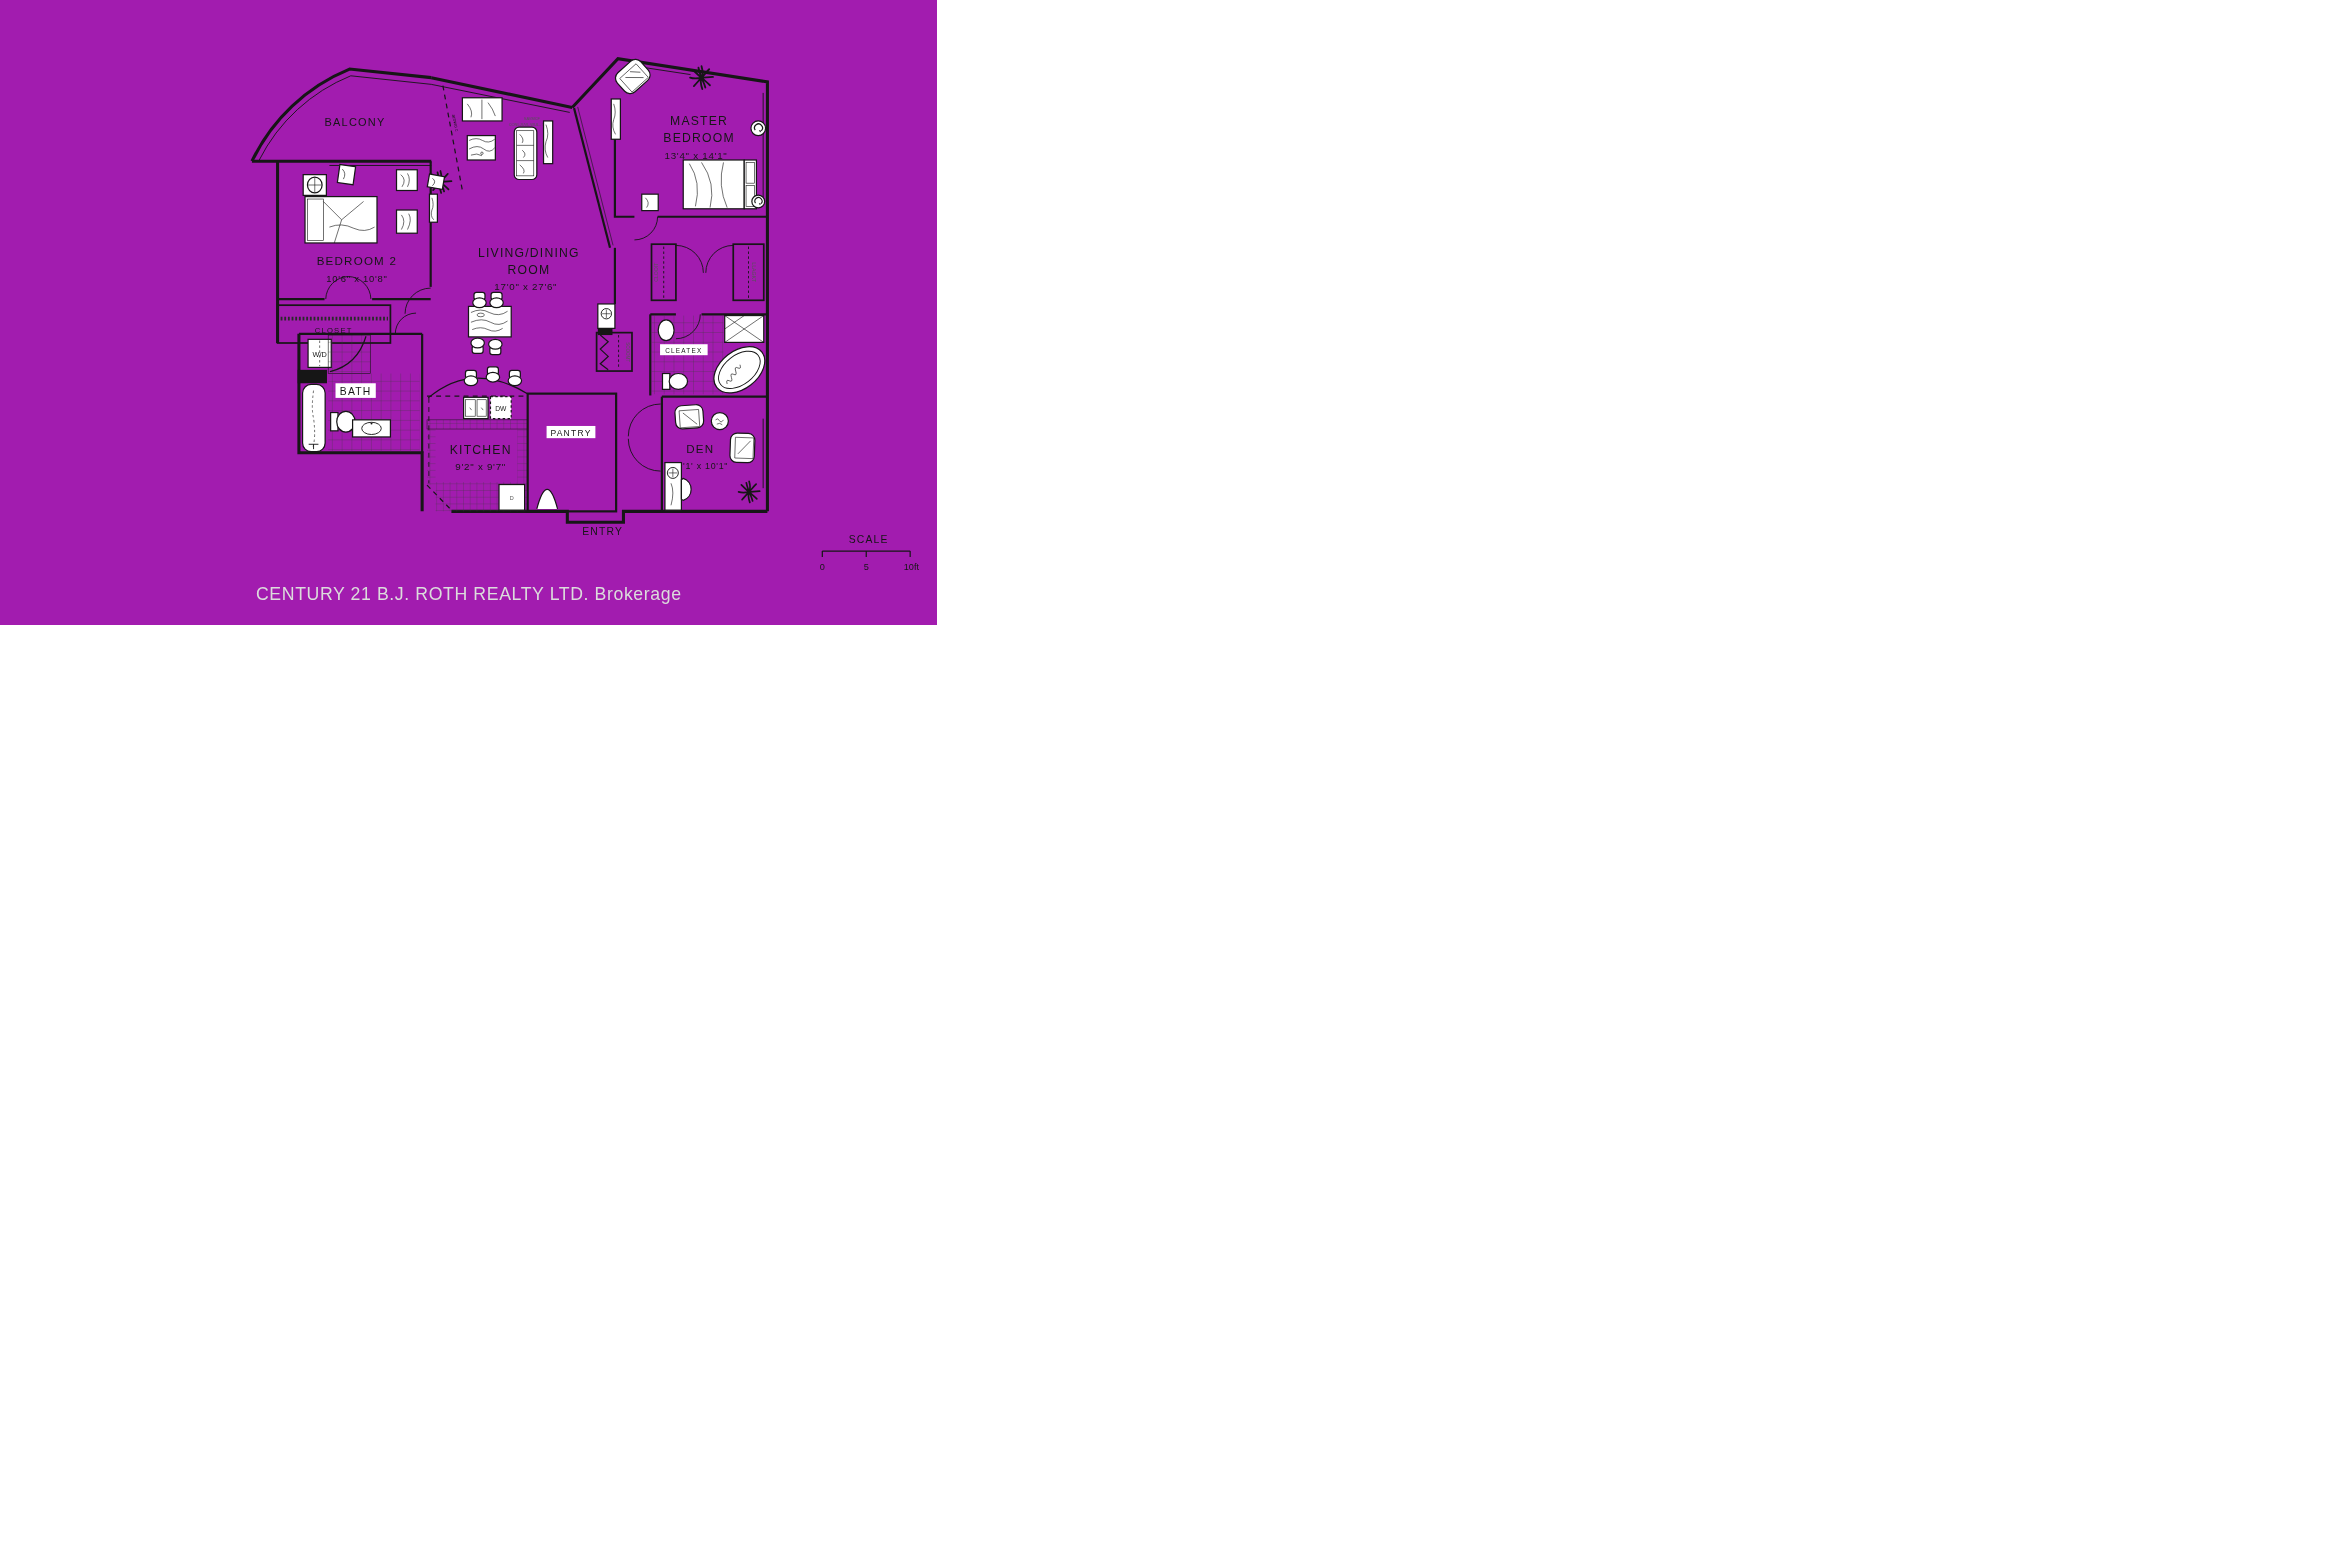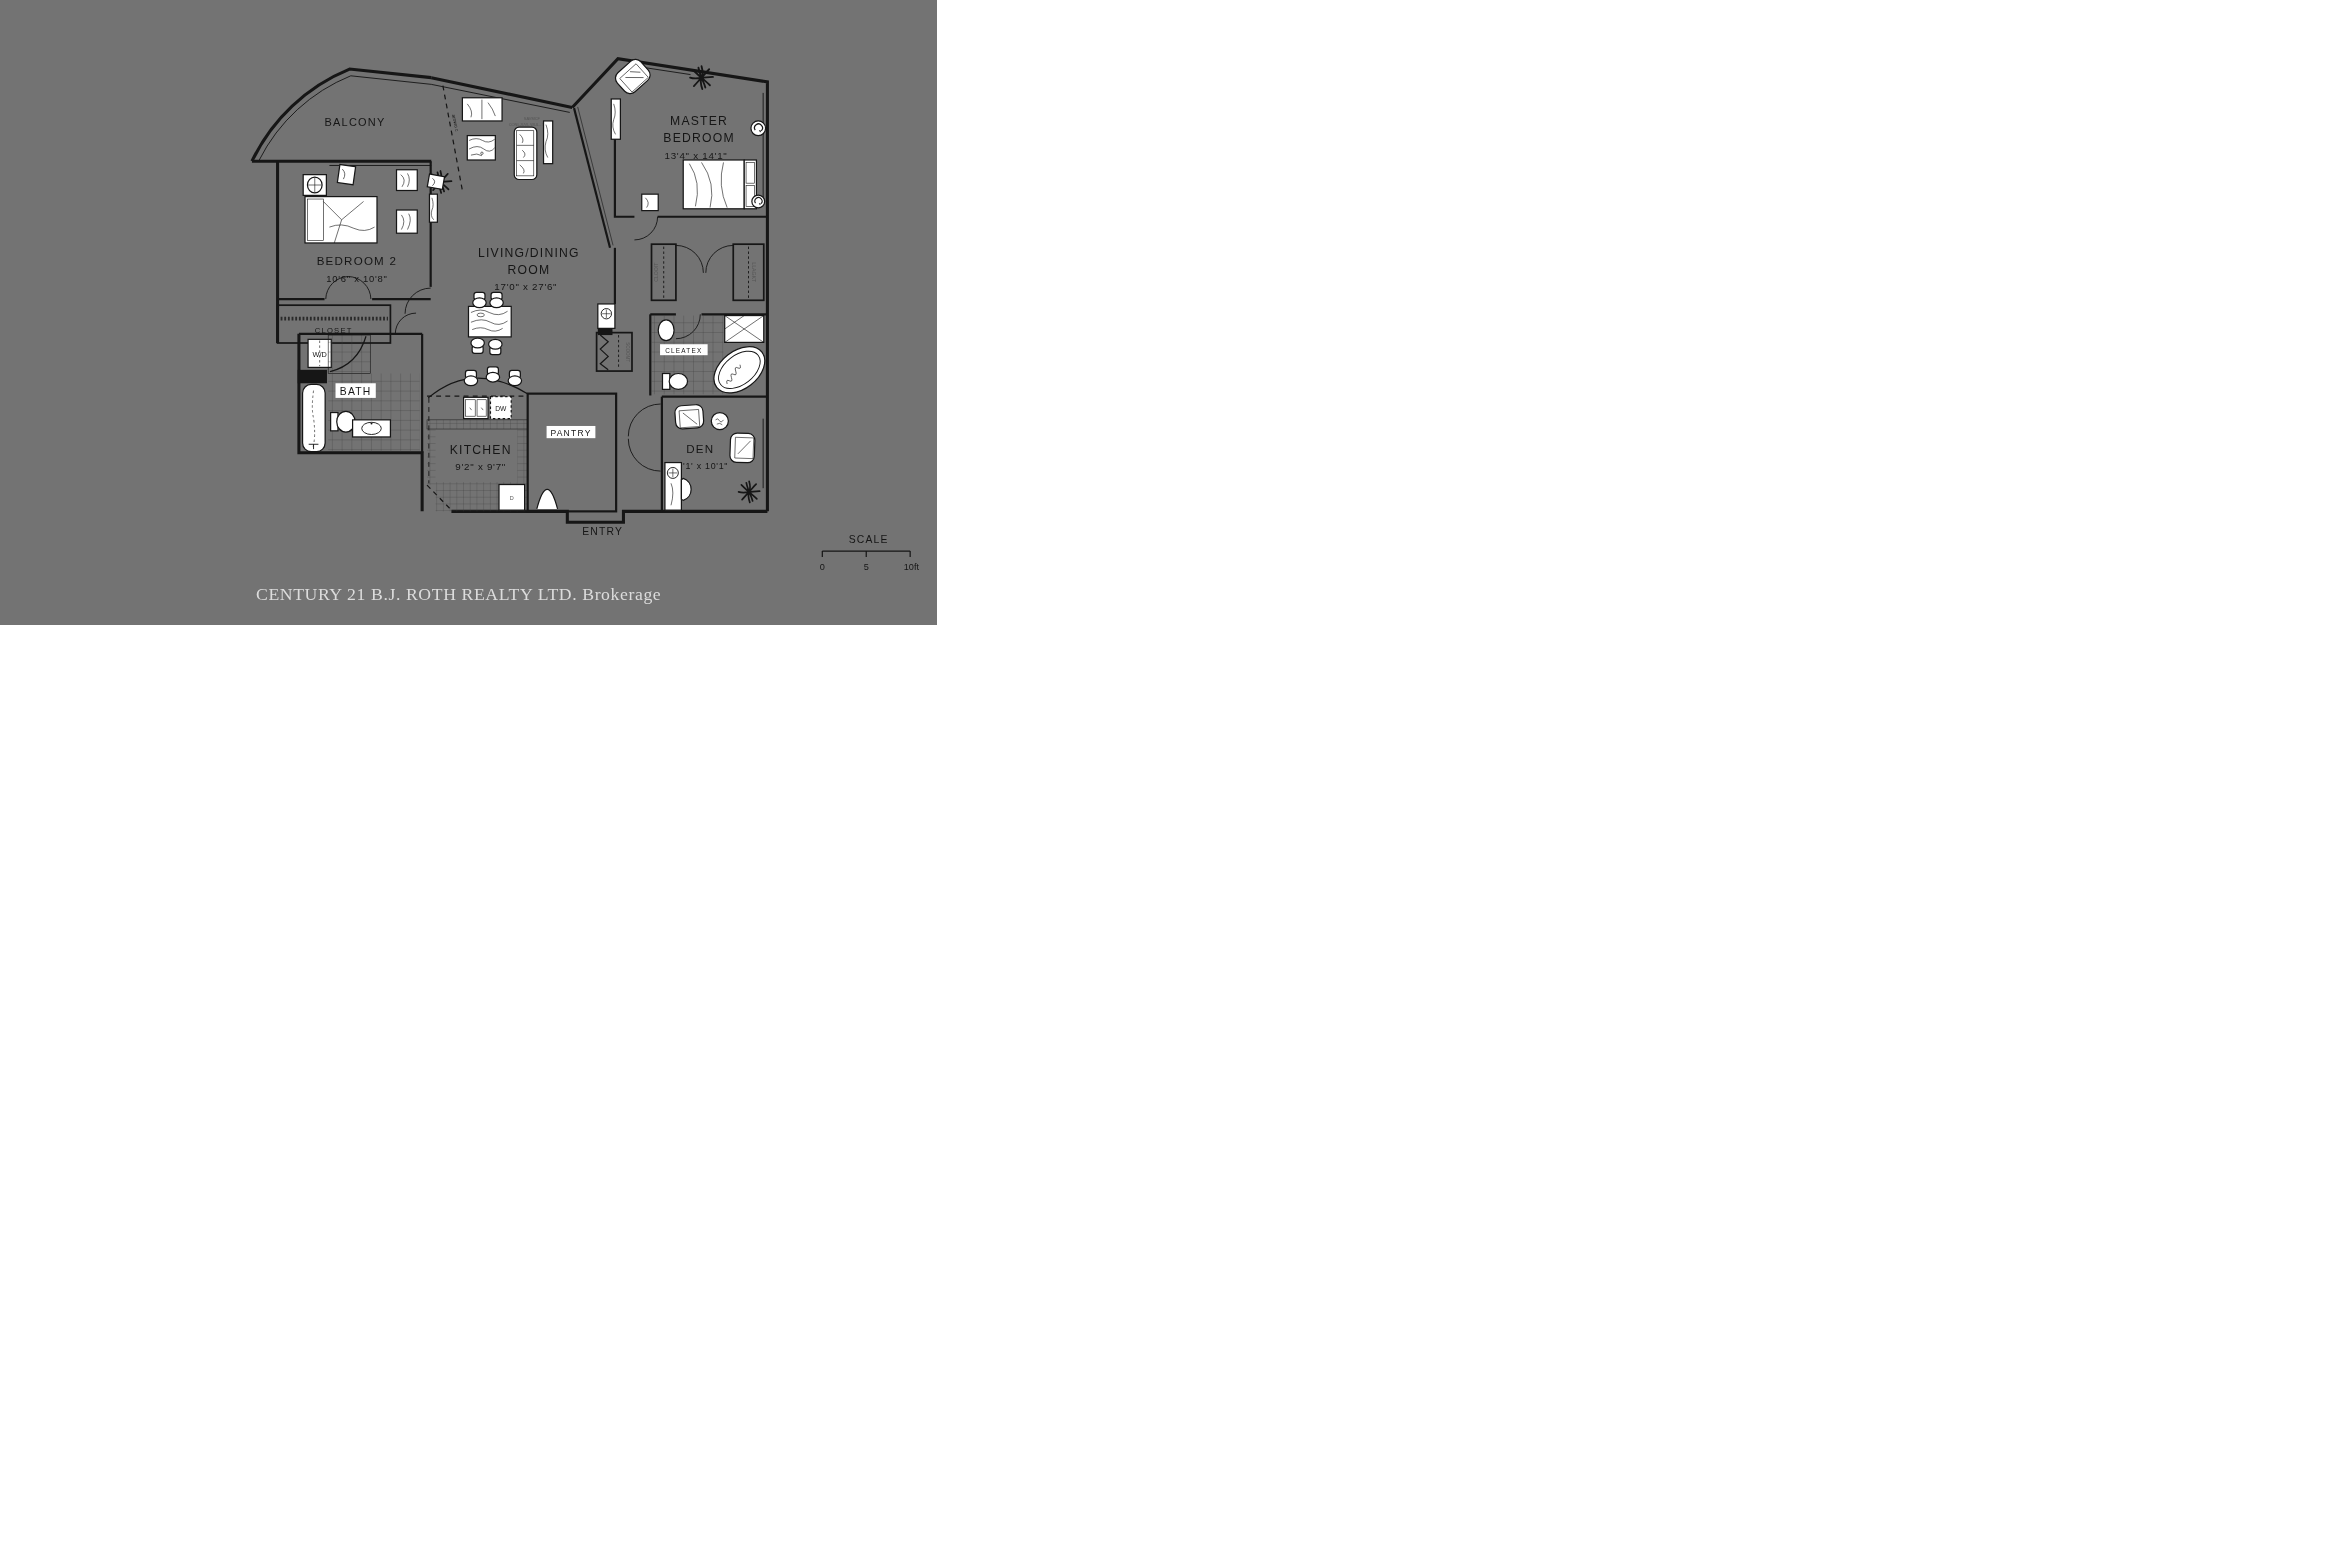--- a/index.html
+++ b/index.html
@@ -1,33 +1,33 @@
 <!DOCTYPE html>
 <html style="font-size:9.8px"><head>
 <meta charset="utf-8">
 <style>
   html,body{margin:0;padding:0;background:#ffffff;}
-  #stage{position:relative;width:937px;height:625px;background:#737373;overflow:hidden;
+  #stage{position:relative;width:937px;height:625px;background:#a21caf;overflow:hidden;
          font-family:"Liberation Sans",sans-serif;}
   svg text{font-family:"Liberation Sans",sans-serif;fill:#161616;}
   .wx{stroke:#161616;fill:none;stroke-linejoin:miter;}
   .w5{stroke-width:5px;}
   .w4{stroke-width:3.6px;}
   .w3{stroke-width:2.8px;}
   .w2{stroke-width:2px;}
   .w15{stroke-width:1.5px;}
   .w1{stroke-width:1px;}
   .dash{stroke-dasharray:8 7;}
   .dash2{stroke-dasharray:4 4;}
   .wf{fill:#ffffff;}
   .lbl{letter-spacing:2px;}
   .lblB{letter-spacing:1.2px;}
   .tiny{fill:#555;}
   #watermark{position:absolute;left:256px;top:584px;width:415px;text-align:left;
-             font-size:17.7px;color:#dcdcdc;letter-spacing:0.6px;white-space:nowrap;font-family:Liberation Serif, serif;}
+             font-size:17.7px;color:#dcdcdc;letter-spacing:0.6px;white-space:nowrap;}
 </style>
 </head>
 <body>
 
 <div id="stage">
 <svg width="937" height="625" viewBox="0 0 1536 1024">
   <defs>
     <pattern id="t16" width="16" height="16" patternUnits="userSpaceOnUse">
       <path d="M16,0 H0 V16" fill="none" stroke="#3a3a3a" stroke-width="0.9"></path>
     </pattern>

